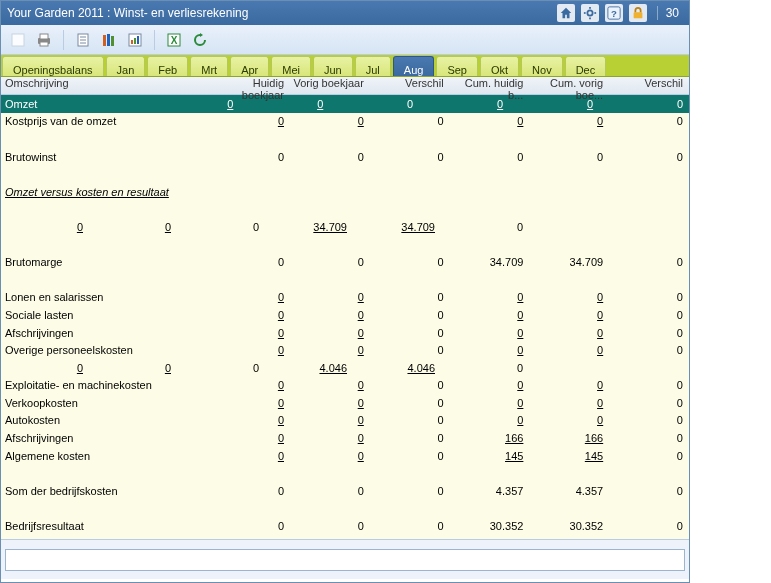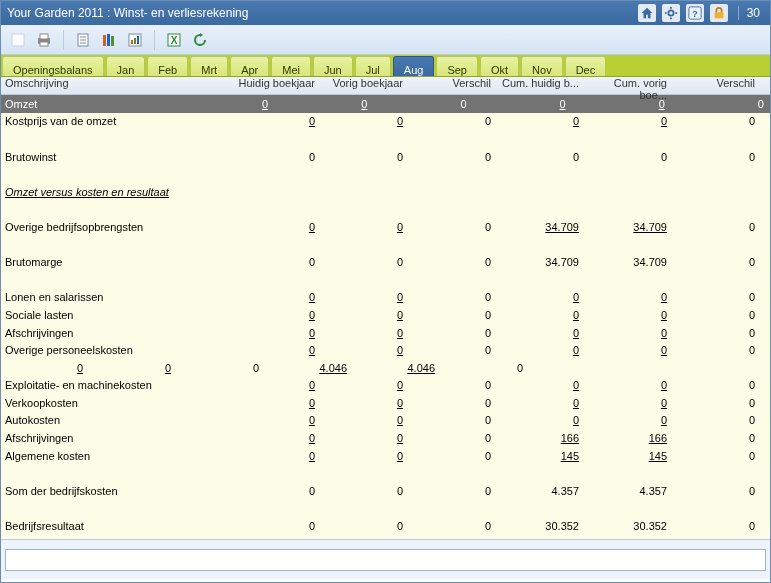--- a/index.html
+++ b/index.html
@@ -1,36 +1,36 @@
 <!DOCTYPE html>
 <html><head>
 <meta charset="utf-8">
 <style>
   * { box-sizing: border-box; }
   html, body { margin:0; padding:0; font-family: Tahoma, Arial, sans-serif; font-size:11px; }
   body { background:#fff; }
-  .app { width:771px; height:583px; border:1px solid #6b8fb3; display:flex; flex-direction:column; overflow:hidden; }
+  .app { width:690px; height:583px; border:1px solid #6b8fb3; display:flex; flex-direction:column; overflow:hidden; }
   .titlebar { background:linear-gradient(#4a78b0,#3a6aa0); color:#fff; height:24px; display:flex; align-items:center; padding:0 6px; font-size:12px; }
   .titlebar .title { flex:1; white-space:nowrap; }
   .titlebar .tb-icons { display:flex; align-items:center; gap:6px; }
   .tb-icon { width:18px; height:18px; display:flex; align-items:center; justify-content:center; color:#234; background:rgba(255,255,255,0.85); border-radius:2px; cursor:pointer; }
   .titlebar .count { color:#fff; padding:0 4px 0 8px; border-left:1px solid rgba(255,255,255,0.4); margin-left:4px; }
   .toolbar { background:linear-gradient(#e9f1fb,#d6e4f4); height:30px; display:flex; align-items:center; padding:0 6px; gap:4px; border-bottom:1px solid #b8cde4; }
   .toolbar .sep { width:1px; height:20px; background:#b8cde4; margin:0 4px; }
   .tbtn { width:22px; height:22px; display:flex; align-items:center; justify-content:center; cursor:pointer; border-radius:2px; }
   .tabs { background:#b8d033; display:flex; height:22px; border-bottom:1px solid #8fa526; }
   .tab { padding:0 10px; height:20px; margin:1px 1px 0 1px; display:flex; align-items:flex-end; background:linear-gradient(#e8f2a3,#d8e67a); border:1px solid #b7c85a; border-bottom:none; border-radius:3px 3px 0 0; color:#2b3a00; cursor:pointer; }
   .tab.selected { background:linear-gradient(#4a78b0,#3a6aa0); color:#fff; border-color:#2f5785; }
   .grid { flex:0 0 auto; overflow:auto; }
   .grid-header { display:flex; background:linear-gradient(#f0f4f9,#e0e7f0); border-bottom:1px solid #b8cde4; color:#333; height:18px; align-items:flex-start; }
   .col-desc { width:232px; padding-left:4px; }
   .col-num { width:88px; text-align:right; padding-right:6px; }
   .grid-body { background:#fdfce6; height:444px; overflow:hidden; }
   .row { display:flex; height:17.6px; align-items:center; }
-  .row.selected { background:#737373; color:#fff;gap:32px; }
+  .row.selected { background:#0f766e; color:#fff;gap:32px; }
   .row .cell { }
   .row.bold .cell { font-weight:normal; }
   .row.spacer { height:17.6px; }
   .row.section .col-desc { font-style:italic; text-decoration:underline; color:#000; }
   .und { text-decoration:underline; }
   .strip { height:40px; background:#eef3fb; border-top:1px solid #b8cde4; display:flex; align-items:center; padding:4px; }
   .strip input { width:100%; height:22px; border:1px solid #9cb4cf; background:#fff; padding:0 4px; font-family:inherit; font-size:11px; }
   svg { display:block; }
 </style>
 </head>
@@ -204,21 +204,20 @@
           <div class="cell col-num"><span>0</span></div>
           <div class="cell col-num"><span>0</span></div>
           <div class="cell col-num"><span>0</span></div>
         </div>
         <div class="row spacer"></div>
         <div class="row section">
           <div class="cell col-desc">Omzet versus kosten en resultaat</div>
         </div>
         <div class="row spacer"></div>
         <div class="row">
-          <div class="cell col-desc">Overige bedrijfsopbrengsten</div>
           <div class="cell col-num"><span class="und">0</span></div>
           <div class="cell col-num"><span class="und">0</span></div>
           <div class="cell col-num"><span>0</span></div>
           <div class="cell col-num"><span class="und">34.709</span></div>
           <div class="cell col-num"><span class="und">34.709</span></div>
           <div class="cell col-num"><span>0</span></div>
         </div>
         <div class="row spacer"></div>
         <div class="row bold">
           <div class="cell col-desc">Brutomarge</div>

